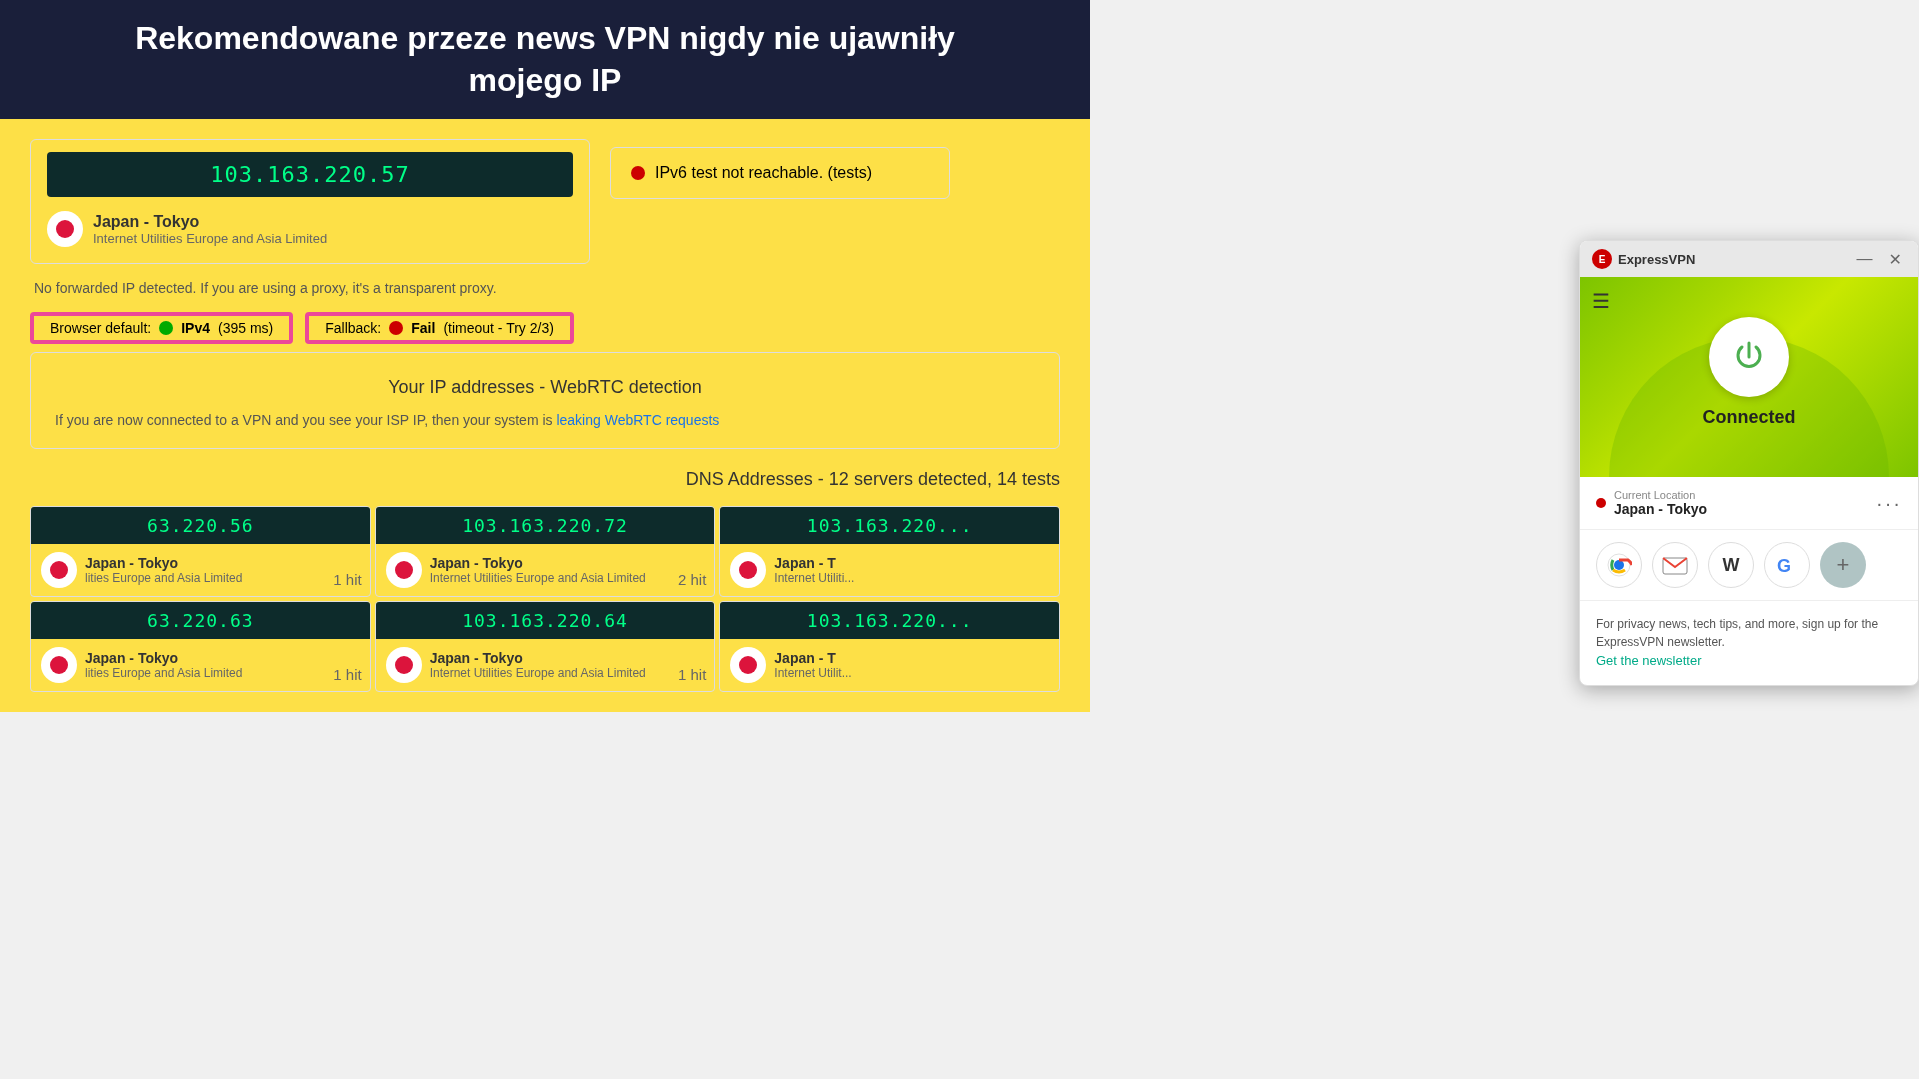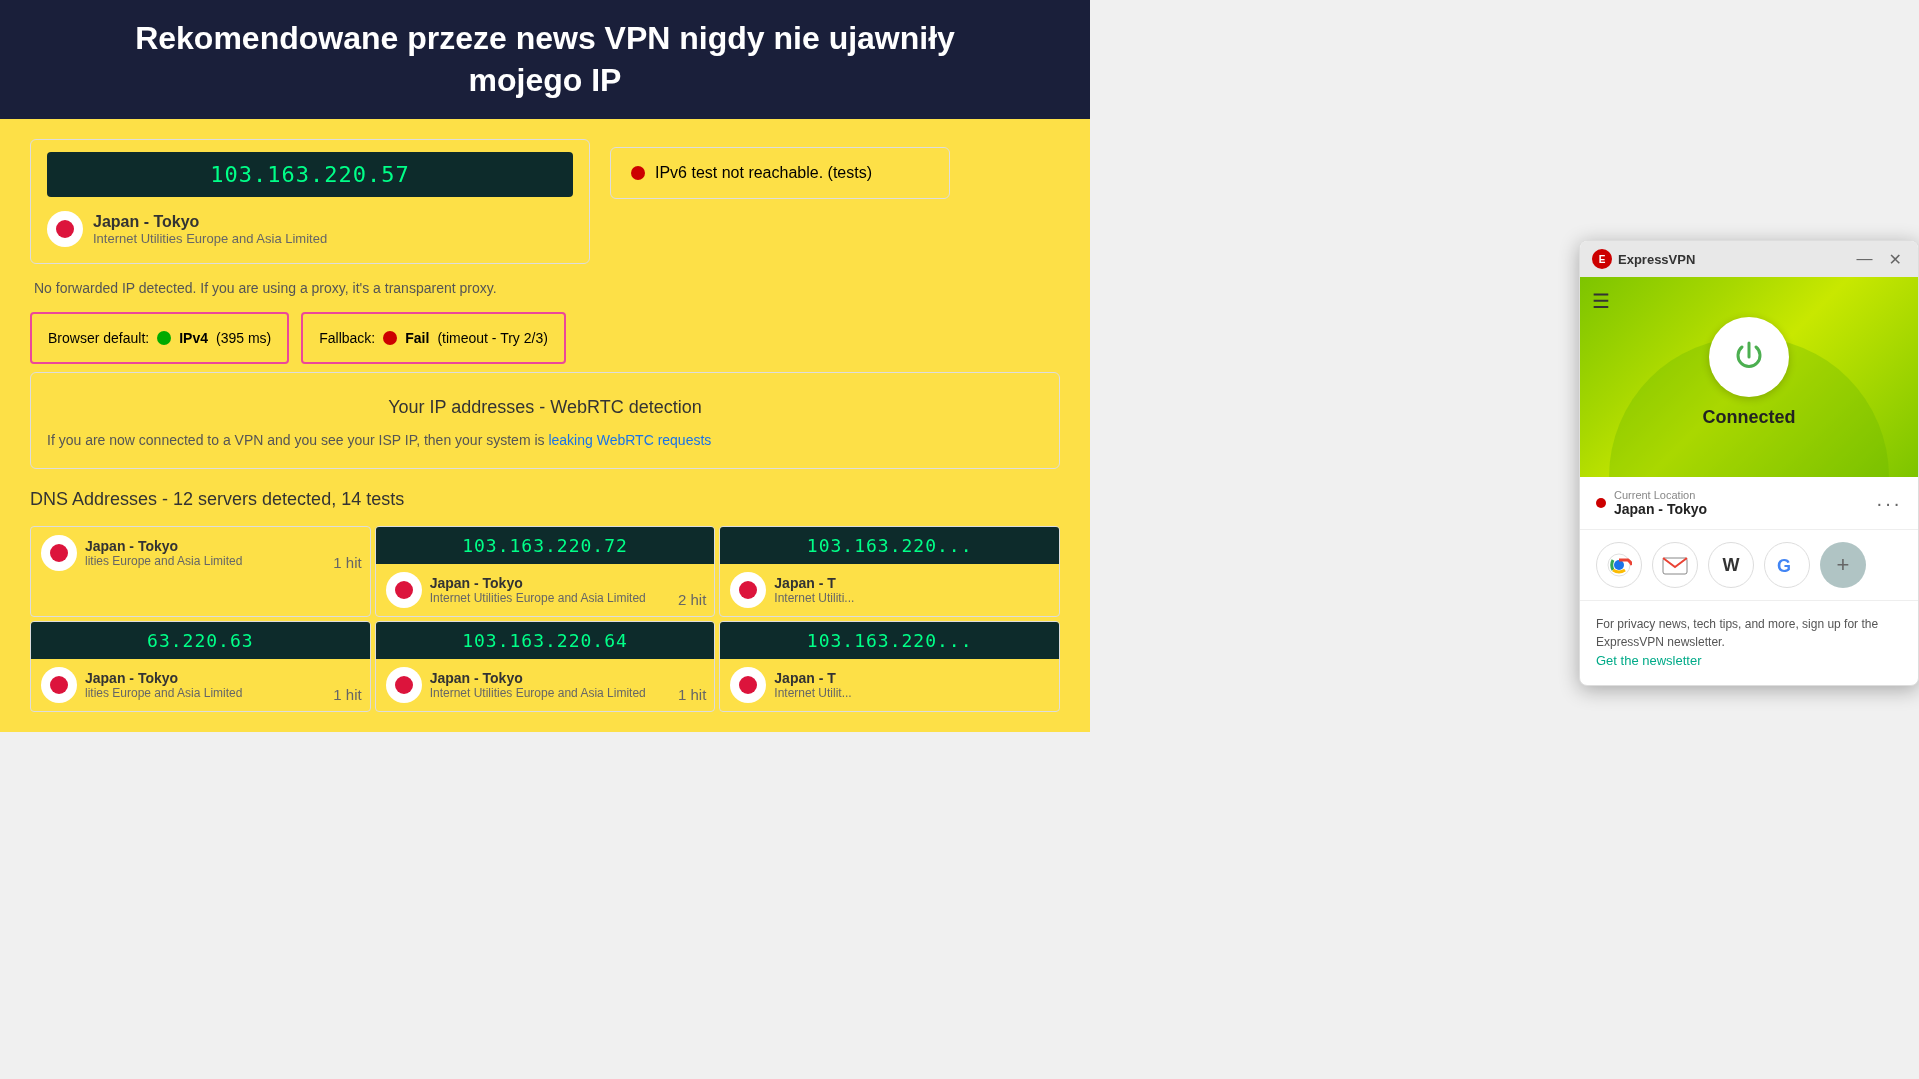--- a/index.html
+++ b/index.html
@@ -159,32 +159,32 @@
       display: flex;
       gap: 12px;
       margin-bottom: 8px;
       flex-wrap: wrap;
     }
 
     .dns-tag {
       display: flex;
       align-items: center;
       gap: 8px;
-      border: 2px solid #ec4899;
+      border: 4px solid #ec4899;
       border-radius: 4px;
-      padding: 16px 16px;
+      padding: 4px 16px;
       font-size: 14px;
       text-align: right;
     }
 
     
     .webrtc-section {
       border: 1px solid #ddd;
       border-radius: 6px;
-      padding: 24px 16px 20px;
+      padding: 24px 24px 20px;
       margin-bottom: 20px;
     }
 
     .webrtc-title {
       font-size: 18px;
       font-weight: normal;
       text-align: center;
       color: #333;
       margin-bottom: 14px;
     }
@@ -197,21 +197,21 @@
 
     .webrtc-desc a {
       color: #1a73e8;
       text-decoration: none;
     }
 
     
     .dns-section-title {
       font-size: 18px;
       font-weight: normal;
-      text-align: left;
+      text-align: right;
       color: #333;
       margin-bottom: 16px;
     }
 
     
     .dns-grid {
       display: grid;
       grid-template-columns: repeat(3, 1fr);
       gap: 4px;
       margin-top: 8px;
@@ -525,20 +525,21 @@
         <span>If you are now connected to a VPN and you see your ISP IP, then your system is</span>
         <a href="#">leaking WebRTC requests</a>
       </p>
     </div>
 
     <h3 class="dns-section-title">DNS Addresses - 12 servers detected, 14 tests</h3>
 
     <div class="dns-grid">
 
       <div class="dns-card">
+        <div class="dns-card-header">63.220.56</div>
         <div class="dns-card-body">
           <div class="flag-circle flag-jp"></div>
           <div class="location-text">
             <span class="city">Japan - Tokyo</span>
             <span class="isp">lities Europe and Asia Limited</span>
           </div>
           <span class="hit-badge">1 hit</span>
         </div>
       </div>
 

